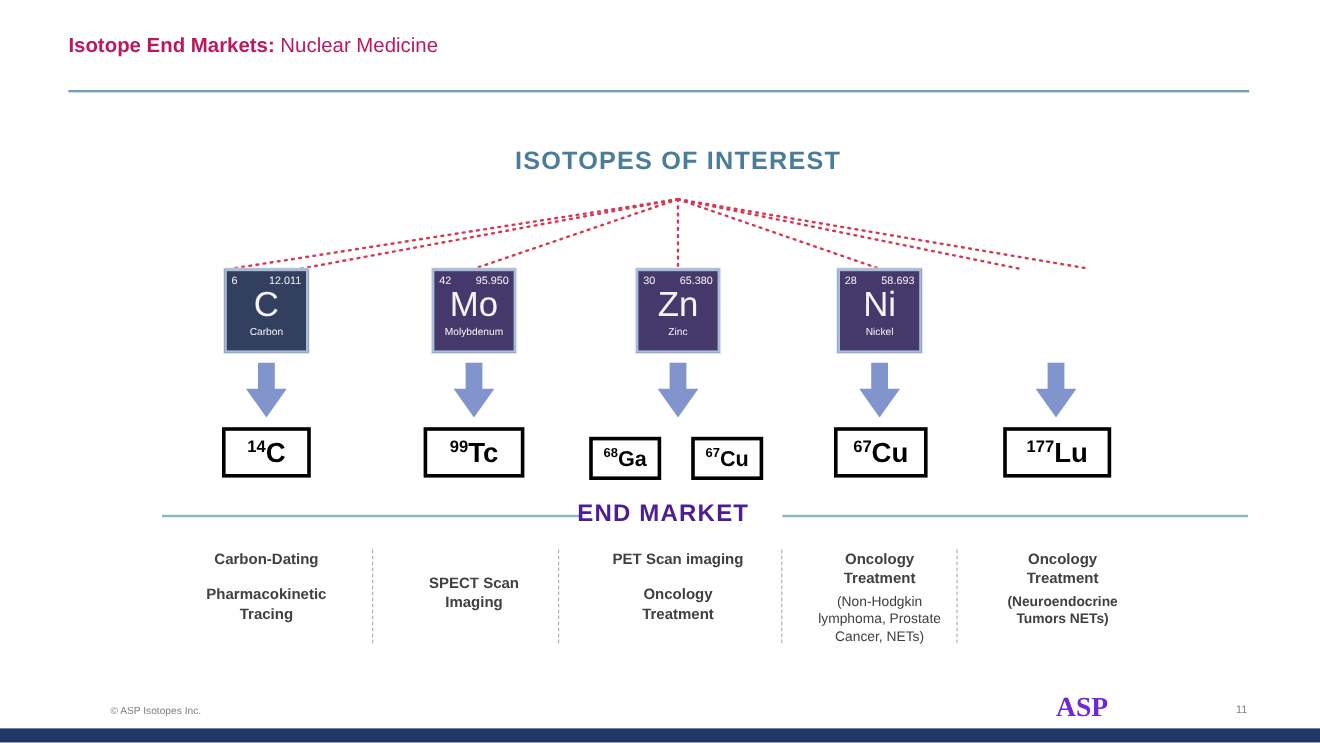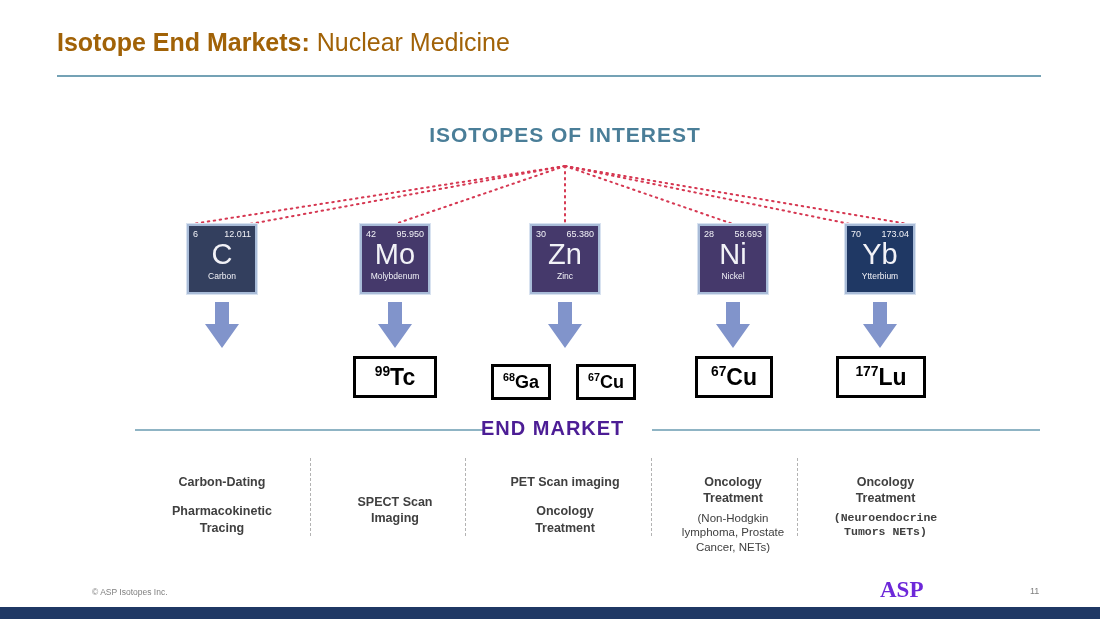--- a/index.html
+++ b/index.html
@@ -1,21 +1,21 @@
 <!DOCTYPE html>
 <html><head>
 <meta charset="utf-8">
 <style>
   * { margin:0; padding:0; box-sizing:border-box; }
   html,body { background:#e9e9e9; }
   body { font-family:"Liberation Sans", sans-serif; }
   .slide { position:relative; width:1100px; height:619px; background:#ffffff; overflow:hidden; margin:0 auto; }
 
   
-  .title { position:absolute; left:57px; top:28px; font-size:25px; color:#a16207; font-weight:400; }
+  .title { position:absolute; left:57px; top:28px; font-size:17px; color:#be185d; font-weight:400; }
   .title .bold { font-weight:700; }
   .title-rule { position:absolute; left:57px; top:75px; width:984px; height:2px; background:#74A2B5; }
 
   
   .section-heading { position:absolute; left:15px; top:123px; width:1100px; text-align:center;
     font-size:21px; font-weight:700; color:#4A7E98; letter-spacing:1px; }
 
   
   .fan { position:absolute; left:150px; top:156px; width:800px; height:80px; }
 
@@ -37,21 +37,21 @@
 
   
   .em-line { position:absolute; top:429px; height:2px; background:#8FB4C4; }
   .em-line.left  { left:135px; width:348px; }
   .em-line.right { left:652px; width:388px; }
   .em-heading { position:absolute; top:417px; left:481px; width:175px; text-align:left;
     font-size:20px; font-weight:700; color:#4c1d95; letter-spacing:1px; }
 
   
   .em-col { position:absolute; top:458px; text-align:center; color:#404040;
-    font-size:12.5px; font-weight:700; line-height:1.3;margin-top:16px; }
+    font-size:12.5px; font-weight:700; line-height:1.3; }
   .em-item { margin-bottom:13px; }
   .em-item.narrow { max-width:85px; margin-left:auto; margin-right:auto; }
   .em-sub { font-size:11.5px; font-weight:400; line-height:1.3; }
   .em-sub.bold { font-weight:700; }
   .em-sep { position:absolute; top:458px; height:78px; width:0; border-left:1px dashed #b3b3b3; }
 
   
   .copyright { position:absolute; left:57px; top:587px; font-size:8.5px; color:#7f7f7f;padding-left:35px; }
   .logo { position:absolute; left:880px; top:577px; display:flex; align-items:center;
     font-family:"Liberation Serif", serif; }
@@ -108,45 +108,40 @@
     <div class="tile-name">Zinc</div>
   </div>
   <div class="tile" style="left: 698px; background: rgb(69, 57, 107);">
     <div class="tile-top">
       <span>28</span>
       <span>58.693</span>
     </div>
     <div class="tile-symbol">Ni</div>
     <div class="tile-name">Nickel</div>
   </div>
-  <div class="tile" style="left: 845px; background: rgb(31, 56, 100);">
-    <div class="tile-top">
-      <span>70</span>
-      <span>173.04</span>
-    </div>
-    <div class="tile-symbol">Yb</div>
-    <div class="tile-name">Ytterbium</div>
-  </div>
 
   <svg class="arrow" style="left:205px;" viewBox="0 0 34 46">
       <path d="M10 0 L24 0 L24 22 L34 22 L17 46 L0 22 L10 22 Z" fill="#8194CB"></path>
     </svg>
   <svg class="arrow" style="left:378px;" viewBox="0 0 34 46">
       <path d="M10 0 L24 0 L24 22 L34 22 L17 46 L0 22 L10 22 Z" fill="#8194CB"></path>
     </svg>
   <svg class="arrow" style="left:548px;" viewBox="0 0 34 46">
       <path d="M10 0 L24 0 L24 22 L34 22 L17 46 L0 22 L10 22 Z" fill="#8194CB"></path>
     </svg>
   <svg class="arrow" style="left:716px;" viewBox="0 0 34 46">
       <path d="M10 0 L24 0 L24 22 L34 22 L17 46 L0 22 L10 22 Z" fill="#8194CB"></path>
     </svg>
   <svg class="arrow" style="left:863px;" viewBox="0 0 34 46">
       <path d="M10 0 L24 0 L24 22 L34 22 L17 46 L0 22 L10 22 Z" fill="#8194CB"></path>
     </svg>
 
+  <div class="iso-box" style="left:185px; top:356px; width:74px; height:42px;">
+    <span><sup>14</sup><span>C</span></span>
+  </div>
   <div class="iso-box" style="left:353px; top:356px; width:84px; height:42px;">
     <span><sup>99</sup><span>Tc</span></span>
   </div>
   <div class="iso-box small" style="left:491px; top:364px; width:60px; height:36px;">
     <span><sup>68</sup><span>Ga</span></span>
   </div>
   <div class="iso-box small" style="left:576px; top:364px; width:60px; height:36px;">
     <span><sup>67</sup><span>Cu</span></span>
   </div>
   <div class="iso-box" style="left:695px; top:356px; width:78px; height:42px;">
@@ -170,21 +165,21 @@
   <div class="em-col" style="left:500px; width:130px;">
     <div class="em-item">PET Scan imaging</div>
     <div class="em-item narrow">Oncology Treatment</div>
   </div>
   <div class="em-col" style="left:668px; width:130px;">
     <div class="em-item narrow" style="margin-bottom:4px;">Oncology Treatment</div>
     <div class="em-sub">(Non-Hodgkin lymphoma, Prostate Cancer, NETs)</div>
   </div>
   <div class="em-col" style="left:813px; width:145px;">
     <div class="em-item narrow" style="margin-bottom:4px;">Oncology Treatment</div>
-    <div class="em-sub bold" style="max-width:115px; margin:0 auto;font-family:Liberation Mono, monospace;">(Neuroendocrine Tumors NETs)</div>
+    <div class="em-sub bold" style="max-width:115px; margin:0 auto;">(Neuroendocrine Tumors NETs)</div>
   </div>
 
   <div class="em-sep" style="left:310px;"></div>
   <div class="em-sep" style="left:465px;"></div>
   <div class="em-sep" style="left:651px;"></div>
   <div class="em-sep" style="left:797px;"></div>
 
   <div class="copyright">© ASP Isotopes Inc.</div>
   <div class="logo">
     <span class="logo-asp">ASP</span>

